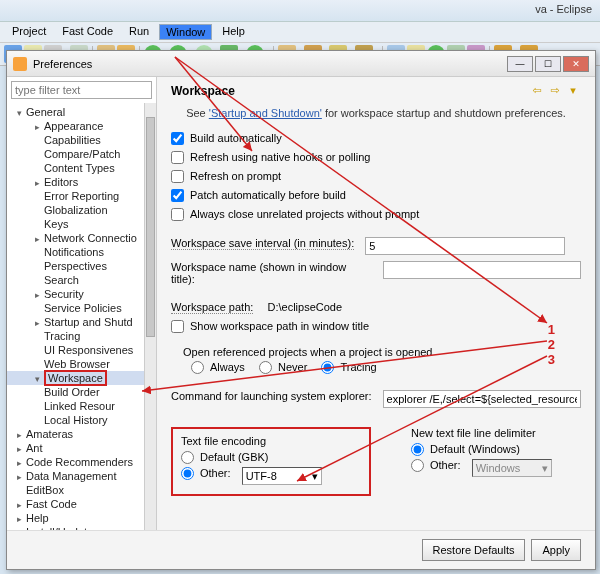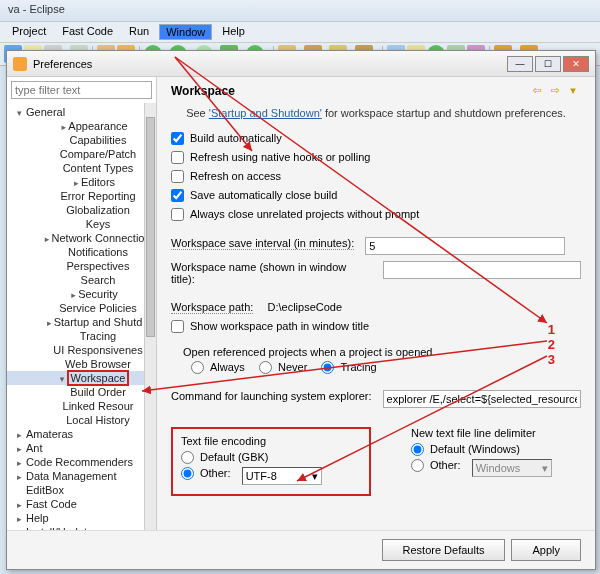--- a/index.html
+++ b/index.html
@@ -1,18 +1,18 @@
 <!DOCTYPE html>
 <html><head>
 <meta charset="utf-8">
 <style>
 * { box-sizing: border-box; margin: 0; padding: 0; font-family: "Segoe UI", Tahoma, sans-serif; font-size: 11px; }
 body { background: #d6e4f0; width: 600px; height: 574px; overflow: hidden; position: relative; }
 
-.titlebar { background: linear-gradient(#e8eff7, #d6e4f0); height: 22px; padding: 3px 8px; color: #333; border-bottom: 1px solid #bcc; }
+.titlebar { background: linear-gradient(#e8eff7, #d6e4f0); height: 22px; padding: 3px 8px; color: #333; border-bottom: 1px solid #bcc; text-align: right; }
 .menubar { background: #e8eef4; height: 20px; padding: 2px 6px; display: flex; gap: 4px; }
 .menubar span { padding: 1px 6px; cursor: default; }
 .menubar span:nth-child(4) { background: #3b82f6; border: 1px solid #9ab; }
 
 .toolbar { background: #e4ecf4; height: 24px; border-top: 1px solid #ccc; border-bottom: 1px solid #bbb; display: flex; align-items: center; gap: 2px; padding: 0 4px; }
 .tb-btn { width: 18px; height: 18px; border-radius: 2px; display: inline-block; }
 .tb-sep { width: 1px; height: 16px; background: #bbb; margin: 0 2px; }
 .tb-arrow { font-size: 7px; color: #666; }
 
 .dialog { position: absolute; left: 6px; top: 50px; width: 590px; height: 520px; background: #f4f4f4; border: 1px solid #888; box-shadow: 2px 2px 6px rgba(0,0,0,0.3); display: flex; flex-direction: column; }
@@ -24,21 +24,21 @@
 .wincontrol.max { background: #e8e8f0; }
 .wincontrol.close { background: #d96c5c; color: #fff; }
 
 .dlg-body { flex: 1; display: flex; overflow: hidden; }
 .left-pane { width: 150px; border-right: 1px solid #ccc; background: #fff; display: flex; flex-direction: column; }
 .filter { margin: 4px; }
 .filter input { width: 100%; height: 18px; padding: 1px 3px; color: #888; border: 1px solid #aaa; }
 .tree { flex: 1; overflow-y: auto; overflow-x: hidden; padding: 2px 0; font-size: 11px; }
 .tree-item { padding: 1px 4px 1px 14px; white-space: nowrap; color: #222; }
 .tree-item.l1 { padding-left: 10px; }
-.tree-item.l2 { padding-left: 28px; text-align: center; }
+.tree-item.l2 { padding-left: 28px; }
 .tree-item .twist { display: inline-block; width: 9px; color: #666; font-size: 9px; }
 .tree-item.selected { background: #d0dcf0; }
 .tree-item.selected .label { border: 2px solid #d02020; padding: 0 2px; }
 
 .right-pane { flex: 1; display: flex; flex-direction: column; padding: 6px 14px; overflow-y: auto; background: #f4f4f4; }
 .heading-row { display: flex; align-items: center; }
 .heading { font-weight: bold; font-size: 12px; flex: 1; }
 .nav-btns { display: flex; gap: 2px; }
 .nav-btn { width: 16px; height: 16px; text-align: center; line-height: 14px; color: #c99a00; }
 .sub { margin: 8px 0 10px; color: #333; text-align: center; }
@@ -47,21 +47,21 @@
 .form-row input[type=text] { border: 1px solid #aaa; padding: 1px 3px; height: 18px; background: #fff; }
 input[type=checkbox], input[type=radio] { margin-right: 2px; vertical-align: middle; }
 .section-gap { height: 10px; }
 .underline-label { border-bottom: 1px dotted #888; }
 .group-red { border: 2px solid #d02020; padding: 6px 8px; margin: 6px 0; width: 200px; position: relative; }
 .group { padding: 6px 0; }
 .encoding-row { display: flex; gap: 40px; }
 .combo { border: 1px inset #aaa; padding: 1px 3px; width: 80px; height: 18px; background: #fff; display: inline-flex; align-items: center; justify-content: space-between; }
 .combo.disabled { background: #eee; color: #888; }
 .btn-row { display: flex; justify-content: flex-end; gap: 6px; padding: 8px 14px; border-top: 1px solid #ddd; }
-.btn { padding: 2px 20px; height: 22px; border: 1px solid #888; background: linear-gradient(#fefefe, #e4e4e4); }
+.btn { padding: 2px 10px; height: 22px; border: 1px solid #888; background: linear-gradient(#fefefe, #e4e4e4); }
 
 .annot-num { position: absolute; color: #d02020; font-size: 13px; font-weight: bold; }
 svg.arrows { position: absolute; left: 0; top: 0; pointer-events: none; }
 .left-scroll { position: absolute; right: 0; top: 26px; bottom: 0; width: 12px; background: #eaeaea; border-left: 1px solid #ccc; }
 .left-scroll .thumb { position: absolute; left: 1px; right: 1px; top: 14px; height: 220px; background: #c8c8c8; border: 1px solid #aaa; }
 </style>
 </head>
 <body>
 
 <div class="titlebar">va - Eclipse</div>
@@ -178,25 +178,25 @@
       <div class="form-row">
           <input type="checkbox" checked="" style="">
           <label>Build automatically</label>
         </div>
       <div class="form-row">
           <input type="checkbox" style="">
           <label>Refresh using native hooks or polling</label>
         </div>
       <div class="form-row">
           <input type="checkbox" style="">
-          <label>Refresh on access</label>
+          <label>Refresh on prompt</label>
         </div>
       <div class="form-row">
           <input type="checkbox" checked="" style="">
-          <label>Save automatically close build</label>
+          <label>Patch automatically before build</label>
         </div>
       <div class="form-row">
           <input type="checkbox" style="">
           <label>Always close unrelated projects without prompt</label>
         </div>
 
       <div class="section-gap"></div>
       <div class="form-row"><label class="underline-label">Workspace save interval (in minutes):</label>&nbsp;<input type="text" style="width: 200px;" value="5"></div>
       <div class="form-row"><label>Workspace name (shown in window title):</label>&nbsp;<input type="text" style="width: 200px;" value=""></div>
 

